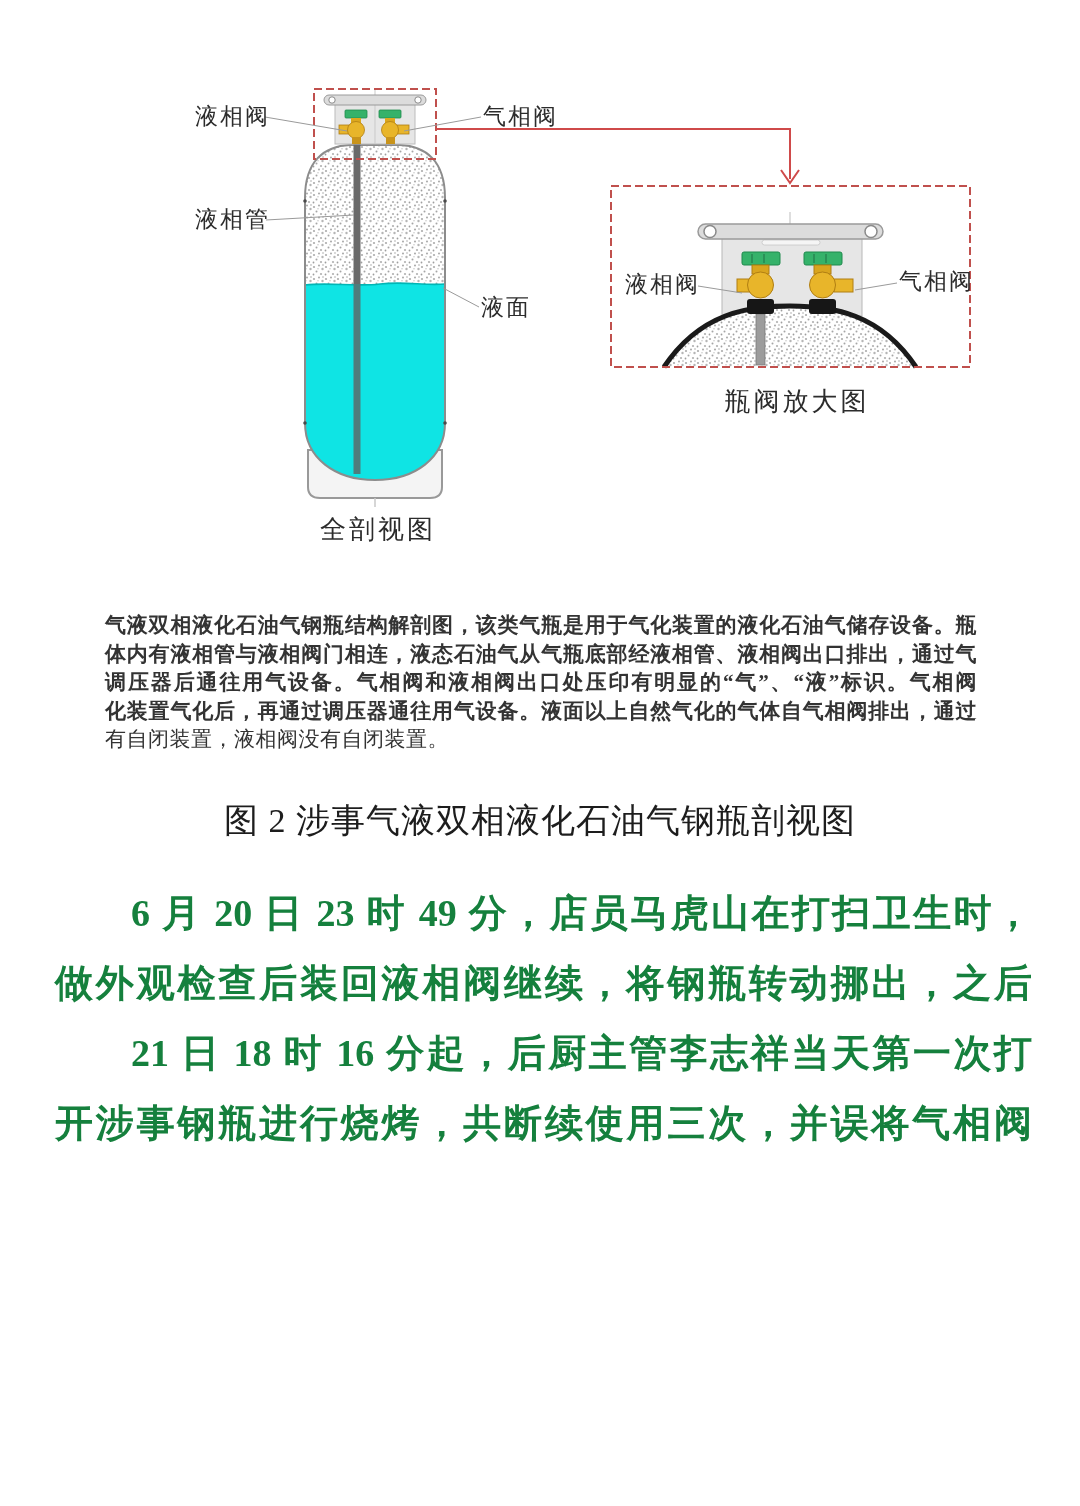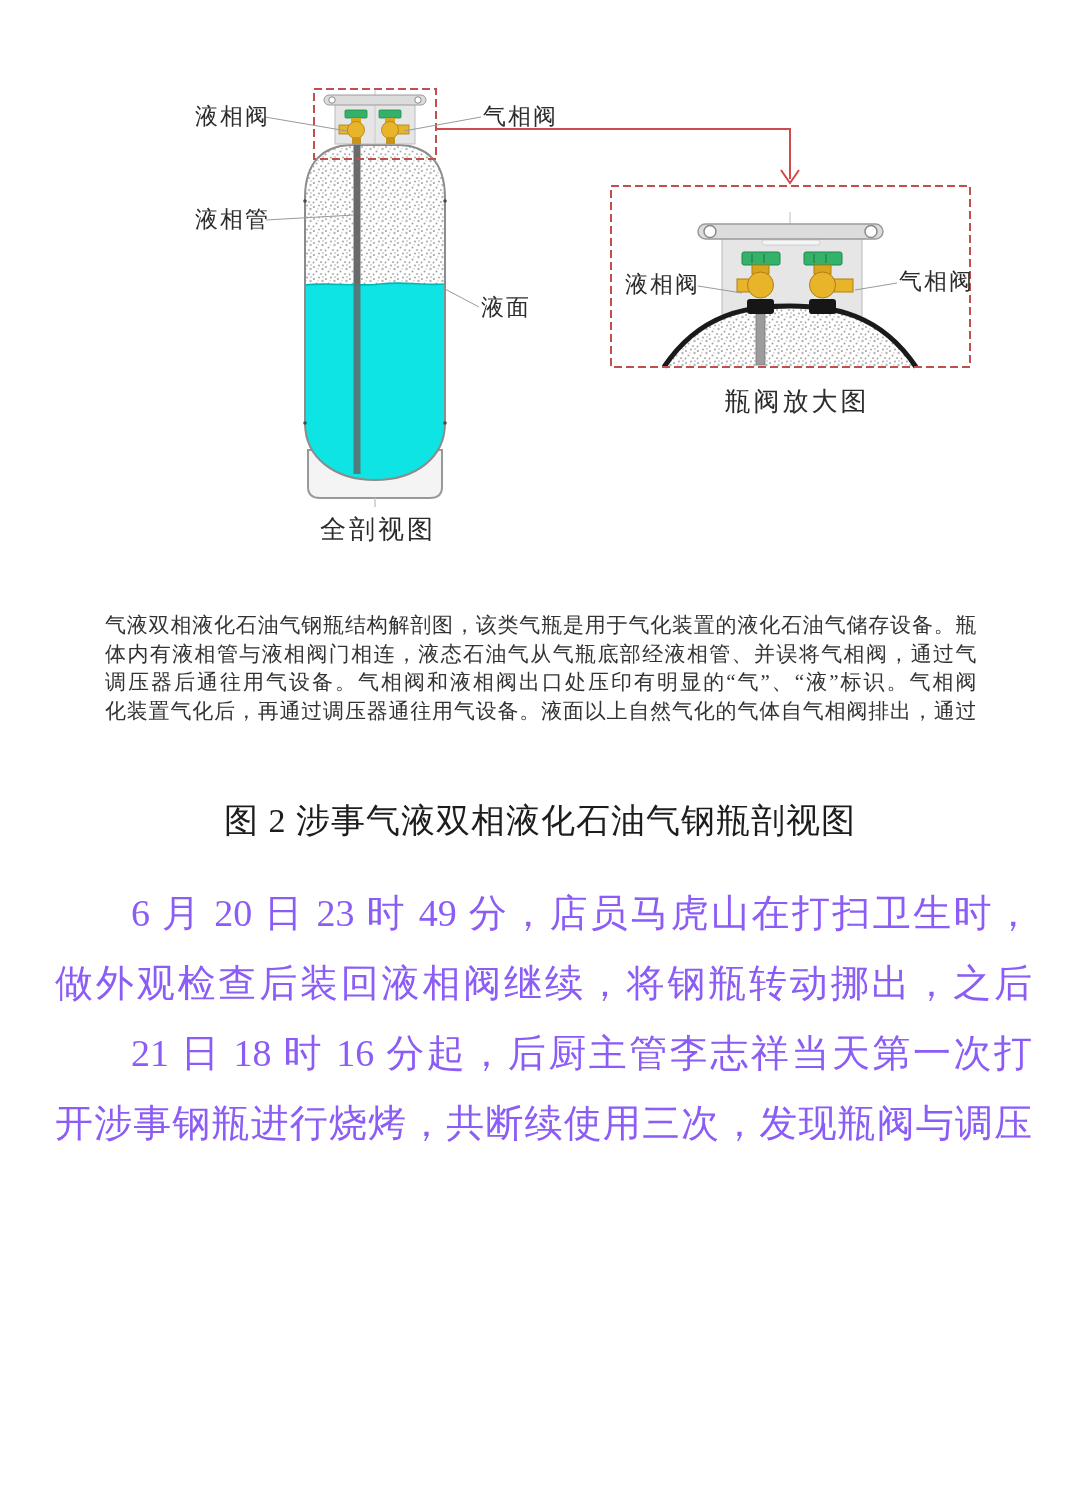--- a/index.html
+++ b/index.html
@@ -8,26 +8,26 @@
     font-family:"Liberation Serif","DejaVu Serif",serif;color:#1d1d1d;overflow:hidden;
   }
   .figure-svg{position:absolute;top:0;left:0;width:1080px;height:560px;}
   .dlabel{font-family:"Liberation Serif","DejaVu Serif",serif;font-size:23px;fill:#2c2c2c;letter-spacing:2px;}
   .dcaption{font-family:"Liberation Serif","DejaVu Serif",serif;font-size:26px;fill:#2c2c2c;letter-spacing:3px;}
   .note{
     position:absolute;top:611px;left:105px;width:872px;
     font-size:21px;color:#333;letter-spacing:0.5px;
   }
   .note-line{line-height:28.5px;height:28.5px;white-space:nowrap;}
-  .just{text-align:justify;text-align-last:justify;white-space:normal;}
+  .just{text-align:justify;text-align-last:justify;white-space:normal;font-weight:bold;}
   .fig-caption{
     position:absolute;top:798px;left:0;width:1080px;text-align:center;
     font-size:34px;color:#1d1d1d;letter-spacing:1px;
   }
-  .body-text{position:absolute;top:878px;left:55px;width:977px;font-size:38px;color:#8b5cf6;}
+  .body-text{position:absolute;top:878px;left:55px;width:977px;font-size:38px;color:#15803d;}
   .bline{height:70px;line-height:70px;white-space:nowrap;}
   .bline.just{white-space:normal;}
   .indent{padding-left:76px;}
 </style>
 </head>
 <body>
 
 <svg class="figure-svg" viewBox="0 0 1080 560">
   <defs>
     <pattern id="stip" width="12" height="12" patternUnits="userSpaceOnUse">
@@ -144,25 +144,26 @@
     <line x1="897" y1="283" x2="855" y2="290" stroke="#9a9a9a" stroke-width="1"></line>
 
     <text class="dlabel" x="625" y="292">液相阀</text>
     <text class="dlabel" x="899" y="289">气相阀</text>
     <text class="dcaption" x="797" y="410" text-anchor="middle">瓶阀放大图</text>
   </g>
 </svg>
 
 <div class="note">
   <div class="note-line just">气液双相液化石油气钢瓶结构解剖图，该类气瓶是用于气化装置的液化石油气储存设备。瓶</div>
-  <div class="note-line just">体内有液相管与液相阀门相连，液态石油气从气瓶底部经液相管、并误将气相阀，通过气</div>
+  <div class="note-line just">体内有液相管与液相阀门相连，液态石油气从气瓶底部经液相管、液相阀出口排出，通过气</div>
   <div class="note-line just">调压器后通往用气设备。气相阀和液相阀出口处压印有明显的“气”、“液”标识。气相阀</div>
   <div class="note-line just">化装置气化后，再通过调压器通往用气设备。液面以上自然气化的气体自气相阀排出，通过</div>
+  <div class="note-line">有自闭装置，液相阀没有自闭装置。</div>
 </div>
 
 <div class="fig-caption">图 2 涉事气液双相液化石油气钢瓶剖视图</div>
 
 <div class="body-text">
   <div class="bline just indent">6 月 20 日 23 时 49 分，店员马虎山在打扫卫生时，</div>
   <div class="bline just">做外观检查后装回液相阀继续，将钢瓶转动挪出，之后</div>
   <div class="bline just indent">21 日 18 时 16 分起，后厨主管李志祥当天第一次打</div>
-  <div class="bline just">开涉事钢瓶进行烧烤，共断续使用三次，发现瓶阀与调压</div>
+  <div class="bline just">开涉事钢瓶进行烧烤，共断续使用三次，并误将气相阀</div>
 </div>
 
 </body></html>

